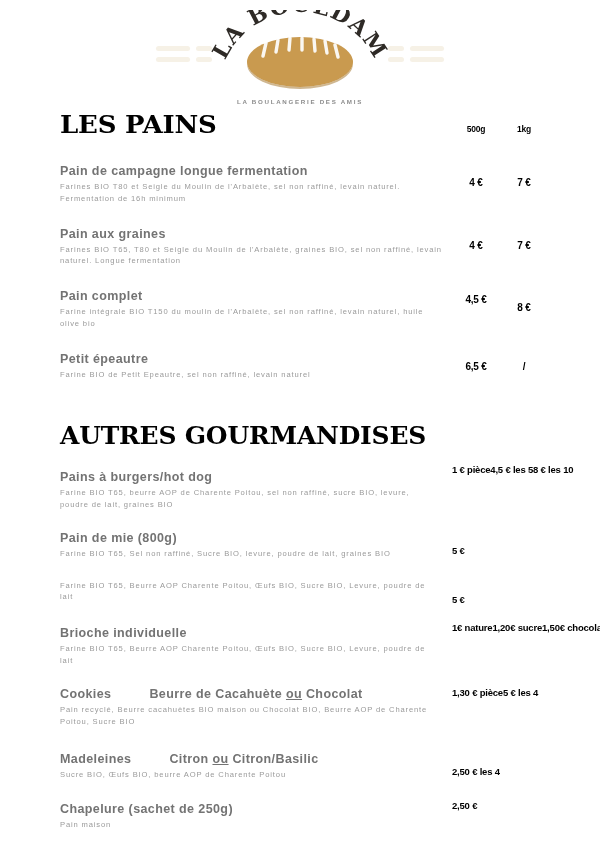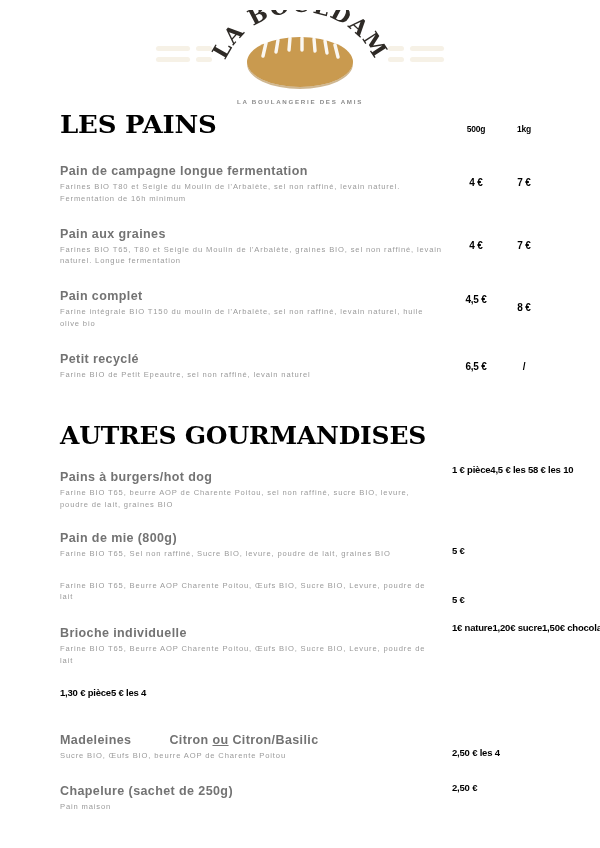--- a/index.html
+++ b/index.html
@@ -220,21 +220,21 @@
           <div class="item-desc">Farine intégrale BIO T150 du moulin de l'Arbalète, sel non raffiné, levain naturel, huile olive bio</div>
         </div>
         <div class="price-cols">
           <div class="price-cell c500" style="margin-top:5px">4,5 €</div>
           <div class="price-cell c1kg" style="margin-top:13px">8 €</div>
         </div>
       </div>
 
       <div class="item" style="margin-top:22px">
         <div class="item-main">
-          <div class="item-name">Petit recyclé</div>
+          <div class="item-name">Petit épeautre</div>
           <div class="item-desc">Farine BIO de Petit Epeautre, sel non raffiné, levain naturel</div>
         </div>
         <div class="price-cols">
           <div class="price-cell c500" style="margin-top:9px">6,5 €</div>
           <div class="price-cell c1kg" style="margin-top:9px">/</div>
         </div>
       </div>
 
     </div>
   </div>
@@ -282,27 +282,33 @@
           <div class="item-desc">Farine BIO T65, Beurre AOP Charente Poitou, Œufs BIO, Sucre BIO, Levure, poudre de lait</div>
         </div>
         <div class="price-stack" style="margin-top:-4px">
           <div class="price-line">1€ nature</div>
           <div class="price-line">1,20€ sucre</div>
           <div class="price-line">1,50€ chocolat</div>
         </div>
       </div>
 
       <div class="item" style="margin-top:20px">
+        <div class="item-main">
+          <div class="item-name">
+            <span>Cookies</span><span class="variant"><span>Beurre de Cacahuète </span><u>ou</u><span> Chocolat</span></span>
+          </div>
+          <div class="item-desc">Pain recyclé, Beurre cacahuètes BIO maison ou Chocolat BIO, Beurre AOP de Charente Poitou, Sucre BIO</div>
+        </div>
         <div class="price-stack" style="margin-top:0px">
           <div class="price-line">1,30 € pièce</div>
           <div class="price-line">5 € les 4</div>
         </div>
       </div>
 
-      <div class="item" style="margin-top:33px">
+      <div class="item" style="margin-top:24px">
         <div class="item-main">
           <div class="item-name">
             <span>Madeleines</span><span class="variant"><span>Citron </span><u>ou</u><span> Citron/Basilic</span></span>
           </div>
           <div class="item-desc">Sucre BIO, Œufs BIO, beurre AOP de Charente Poitou</div>
         </div>
         <div class="price-stack" style="margin-top:14px">
           <div class="price-line">2,50 € les 4</div>
         </div>
       </div>

